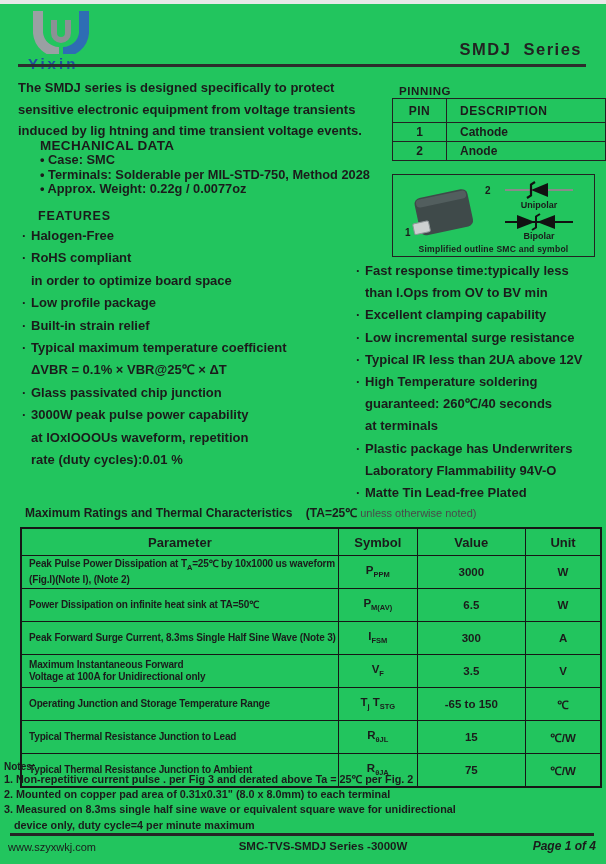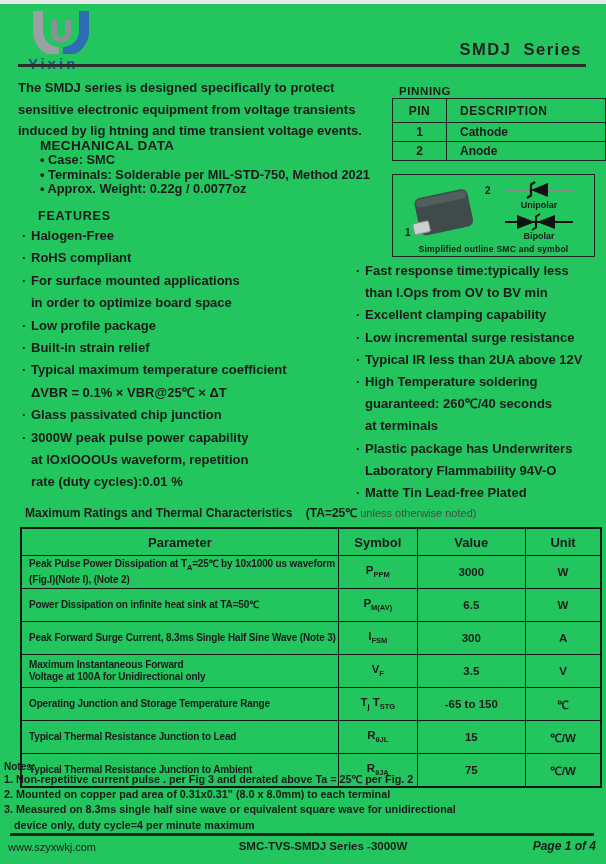--- a/index.html
+++ b/index.html
@@ -89,30 +89,29 @@
   <div class="abs intro">
       <div class="nowrap">The SMDJ series is designed specifically to protect</div>
       <div class="nowrap">sensitive electronic equipment from voltage transients</div>
       <div class="nowrap">induced  by lig htning  and time transient voltage  events.</div>
     </div>
 
   <div class="abs mech">
     <div class="mech-heading">MECHANICAL DATA</div>
     <div id="mech-items">
         <div class="mech-item nowrap">• Case: SMC</div>
-        <div class="mech-item nowrap">• Terminals: Solderable per MIL-STD-750, Method 2021</div>
+        <div class="mech-item nowrap">• Terminals: Solderable per MIL-STD-750, Method 2028</div>
         <div class="mech-item nowrap">• Approx. Weight:  0.22g / 0.0077oz</div>
       </div>
   </div>
 
   <div class="abs feat-heading">FEATURES</div>
   <div class="abs feat-list feat-left">
       <div class="feat"><span class="blt">·</span>Halogen-Free</div>
       <div class="feat"><span class="blt">·</span>RoHS compliant</div>
-      <div class="feat"><span class="blt">·</span>For surface mounted applications</div>
       <div class="feat cont">in order to optimize board space</div>
       <div class="feat"><span class="blt">·</span>Low profile package</div>
       <div class="feat"><span class="blt">·</span>Built-in strain relief</div>
       <div class="feat"><span class="blt">·</span>Typical maximum temperature  coefficient</div>
       <div class="feat cont">ΔVBR = 0.1% × VBR@25℃ × ΔT</div>
       <div class="feat"><span class="blt">·</span>Glass passivated chip junction</div>
       <div class="feat"><span class="blt">·</span>3000W peak pulse power capability</div>
       <div class="feat cont">at lOxlOOOUs waveform, repetition</div>
       <div class="feat cont">rate (duty cycles):0.01 %</div>
     </div>

